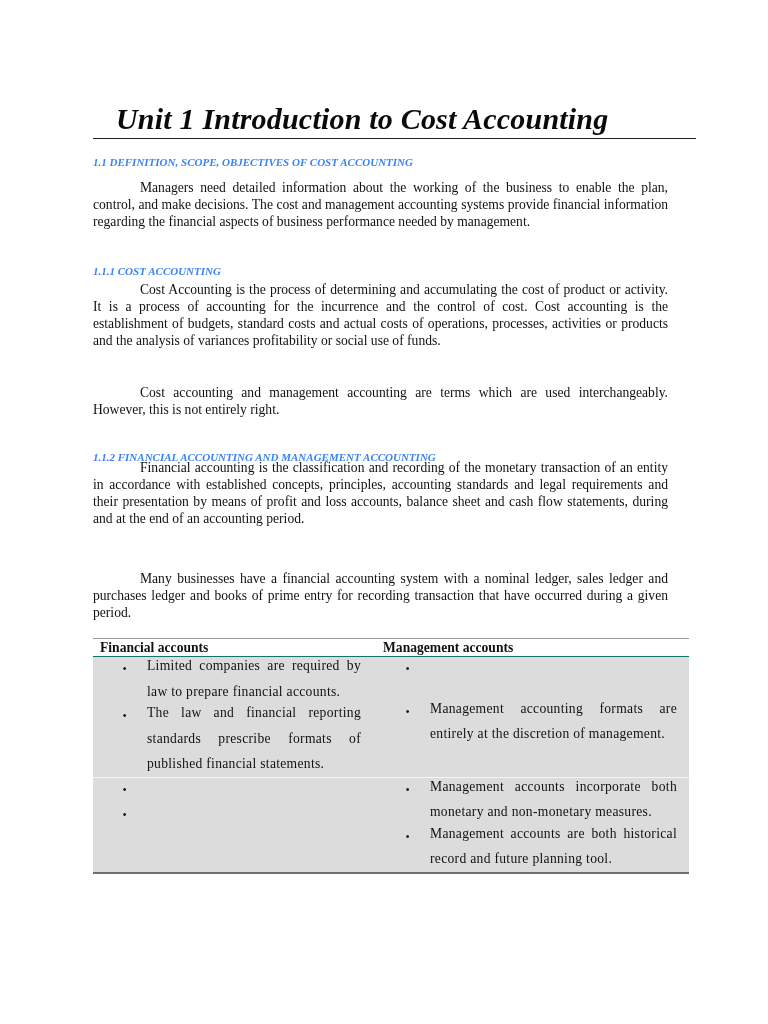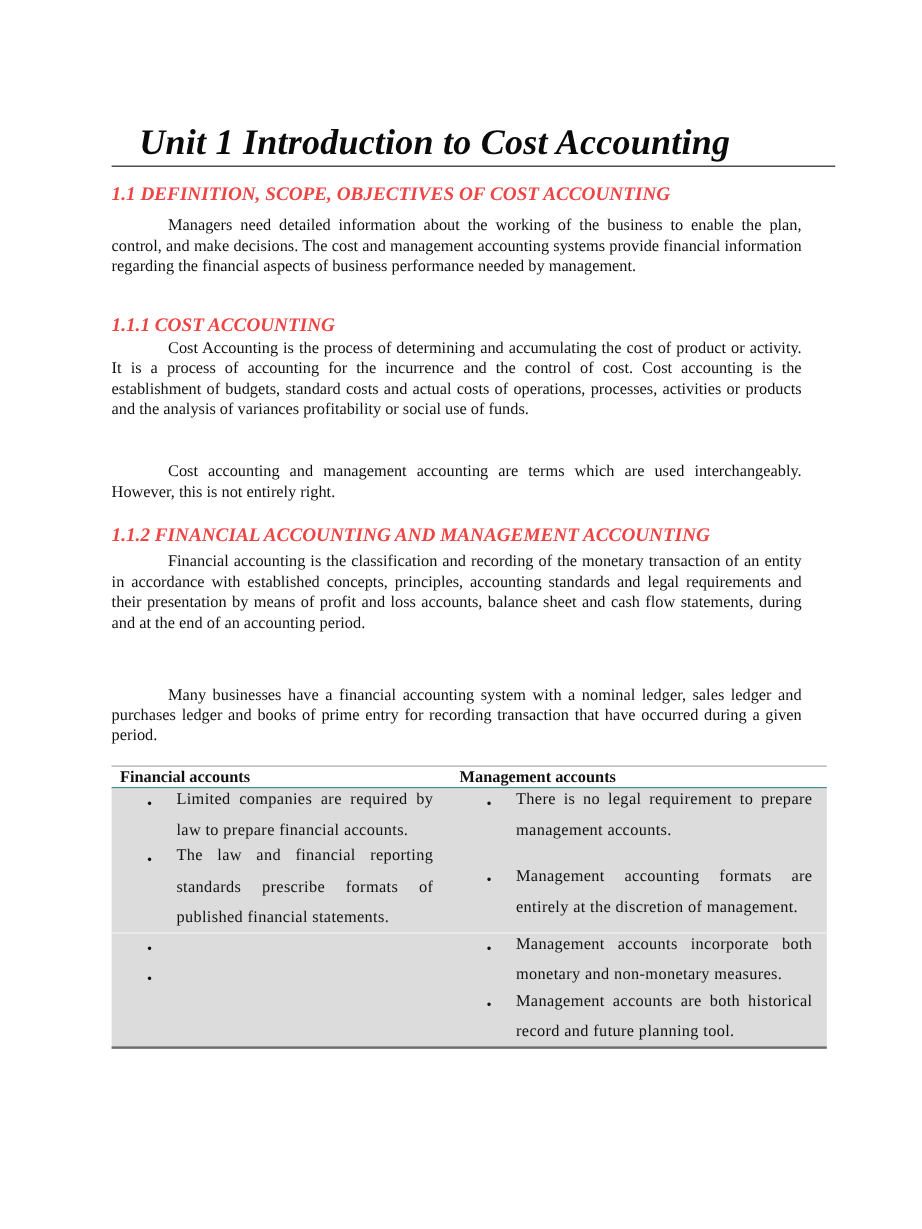--- a/index.html
+++ b/index.html
@@ -41,23 +41,23 @@
       width: 603px;
       height: 1px;
       background: #222222;
     }
     .heading {
       position: absolute;
       left: 93px;
       font-family: "Liberation Serif", "DejaVu Serif", serif;
       font-weight: bold;
       font-style: italic;
-      font-size: 16px;
+      font-size: 11px;
       line-height: 17px;
-      color: #ef4444;
+      color: #3b82f6;
       white-space: nowrap;
     }
     .para {
       position: absolute;
       left: 93px;
       width: 575px;
       font-family: "Liberation Serif", "DejaVu Serif", serif;
       font-size: 13.6px;
       line-height: 17px;
       text-align: justify;
@@ -137,21 +137,21 @@
   <div class="title">Unit 1 Introduction to Cost Accounting</div>
   <div class="title-rule"></div>
 
   <div class="heading" style="top:154px;">1.1 DEFINITION, SCOPE, OBJECTIVES OF COST ACCOUNTING</div>
   <div class="para" style="top:179px;">Managers need detailed information about the working of the business to enable the plan, control, and make decisions. The cost and management accounting systems provide financial information regarding the financial aspects of business performance needed by management.</div>
 
   <div class="heading" style="top:263px;">1.1.1 COST ACCOUNTING</div>
   <div class="para" style="top:281px;">Cost Accounting is the process of determining and accumulating the cost of product or activity. It is a process of accounting for the incurrence and the control of cost. Cost accounting is the establishment of budgets, standard costs and actual costs of operations, processes, activities or products and the analysis of variances profitability or social use of funds.</div>
   <div class="para" style="top:384px;">Cost accounting and management accounting are terms which are used interchangeably. However, this is not entirely right.</div>
 
-  <div class="heading" style="top:438px;">1.1.2 FINANCIAL ACCOUNTING AND MANAGEMENT ACCOUNTING</div>
+  <div class="heading" style="top:449px;">1.1.2 FINANCIAL ACCOUNTING AND MANAGEMENT ACCOUNTING</div>
   <div class="para" style="top:459px;">Financial accounting is the classification and recording of the monetary transaction of an entity in accordance with established concepts, principles, accounting standards and legal requirements and their presentation by means of profit and loss accounts, balance sheet and cash flow statements, during and at the end of an accounting period.</div>
   <div class="para" style="top:570px;">Many businesses have a financial accounting system with a nominal ledger, sales ledger and purchases ledger and books of prime entry for recording transaction that have occurred during a given period.</div>
 
   <div class="table">
     <div class="table-top-rule"></div>
     <div class="table-header">
       <div class="th-left">Financial accounts</div>
       <div class="th-right">Management accounts</div>
     </div>
 
@@ -162,21 +162,20 @@
           <span class="bullet-text">Limited companies are required by law to prepare financial accounts.</span>
         </div>
         <div class="bullet-item">
           <span class="bullet-dot">•</span>
           <span class="bullet-text">The law and financial reporting standards prescribe formats of published financial statements.</span>
         </div>
       </div>
       <div class="col right">
         <div class="bullet-item" style="margin-bottom:17px;">
           <span class="bullet-dot">•</span>
-          <span class="bullet-text">There is no legal requirement to prepare management accounts.</span>
         </div>
         <div class="bullet-item">
           <span class="bullet-dot">•</span>
           <span class="bullet-text">Management accounting formats are entirely at the discretion of management.</span>
         </div>
       </div>
     </div>
 
     <div class="table-group last">
       <div class="col left">

